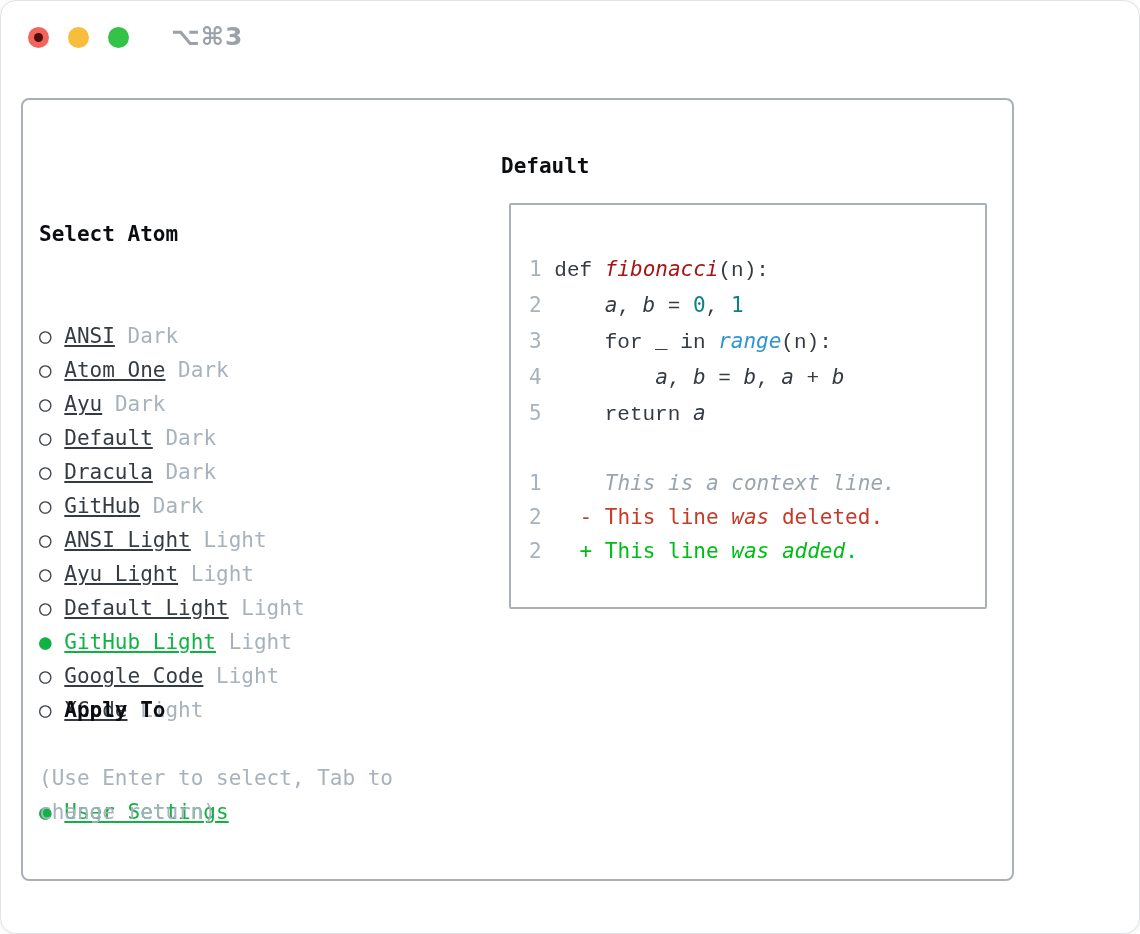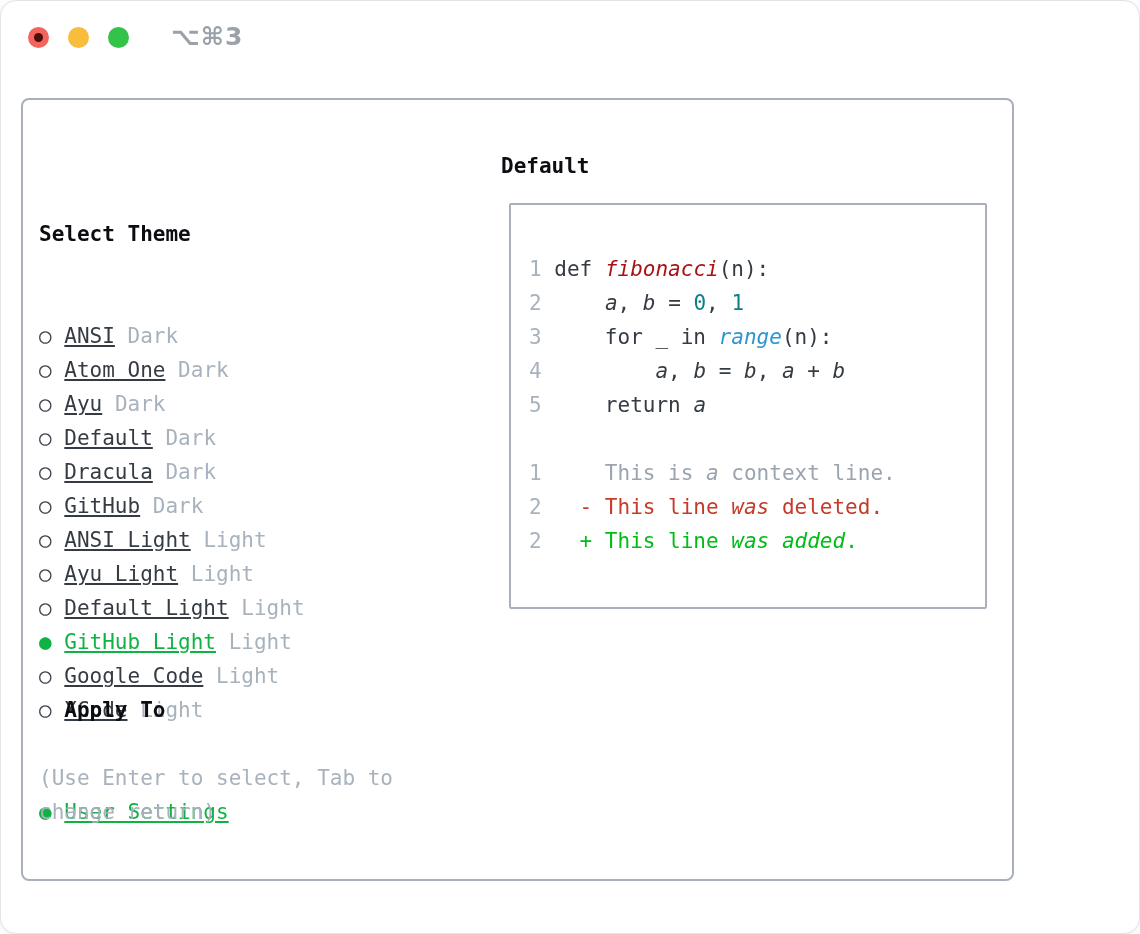--- a/index.html
+++ b/index.html
@@ -43,26 +43,26 @@
   .label{color:var(--text-dark);text-decoration:underline;}
   .label.sel{color:var(--accent-green);}
   .variant{color:var(--muted-gray);}
   
   .preview-title{position:absolute;left:478px;top:49px;font-size:21px;line-height:34px;}
   .preview-box{position:absolute;left:486px;top:103px;width:478px;height:406px;
                border:2px solid var(--panel-border);box-sizing:border-box;border-radius:2px;}
   .code{position:absolute;left:18px;top:47px;}
   .cl{white-space:pre;}
   .tk-ln{color:var(--muted-gray);}
-  .tk-plain{color:var(--text-dark);}
+  .tk-plain{color:var(--text-dark);font-family:Liberation Mono, monospace;}
   .tk-fn{color:var(--func-red);text-align:center;}
   .tk-num{color:var(--number-teal);}
   .tk-bi{color:var(--builtin-blue);}
   .tk-var{color:var(--text-dark);}
-  .tk-ctx{color:var(--context-gray);}
+  .tk-ctx{color:var(--context-gray);font-style:italic;}
   .tk-del{color:var(--diff-del-red);margin-top:8px;}
   .tk-add{color:var(--diff-add-green);}
   .it{font-style:italic;}
 </style>
 </head>
 <body>
 
 <div class="window">
 
   <div class="lights">
@@ -70,21 +70,21 @@
         <span class="dot"></span>
       </span>
     <span class="light yellow"></span>
     <span class="light green"></span>
   </div>
   <div class="shortcut">⌥⌘3</div>
 
   <div class="panel">
 
     <div class="list mono" id="theme-list">
-      <div class="row"><span class="marker cursor"></span><span class="header">Select Theme</span></div>
+      <div class="row"><span class="marker cursor"></span><span class="header">Select Atom</span></div>
     <div class="row"><span class="marker">○ </span><span class="label">ANSI</span><span class="variant"> Dark</span></div><div class="row"><span class="marker">○ </span><span class="label">Atom One</span><span class="variant"> Dark</span></div><div class="row"><span class="marker">○ </span><span class="label">Ayu</span><span class="variant"> Dark</span></div><div class="row"><span class="marker">○ </span><span class="label">Default</span><span class="variant"> Dark</span></div><div class="row"><span class="marker">○ </span><span class="label">Dracula</span><span class="variant"> Dark</span></div><div class="row"><span class="marker">○ </span><span class="label">GitHub</span><span class="variant"> Dark</span></div><div class="row"><span class="marker">○ </span><span class="label">ANSI Light</span><span class="variant"> Light</span></div><div class="row"><span class="marker">○ </span><span class="label">Ayu Light</span><span class="variant"> Light</span></div><div class="row"><span class="marker">○ </span><span class="label">Default Light</span><span class="variant"> Light</span></div><div class="row"><span class="marker sel">● </span><span class="label sel">GitHub Light</span><span class="variant"> Light</span></div><div class="row"><span class="marker">○ </span><span class="label">Google Code</span><span class="variant"> Light</span></div><div class="row"><span class="marker">○ </span><span class="label">XCode</span><span class="variant"> Light</span></div></div>
 
     <div class="apply mono" id="apply-list">
       <div class="row"><span class="marker">  </span><span class="header">Apply To</span></div>
     <div class="row"><span class="marker sel">● </span><span class="label sel">User Settings</span></div></div>
 
     <div class="hint">(Use Enter to select, Tab to change return)</div>
 
     <div class="preview-title header">Default</div>
 

